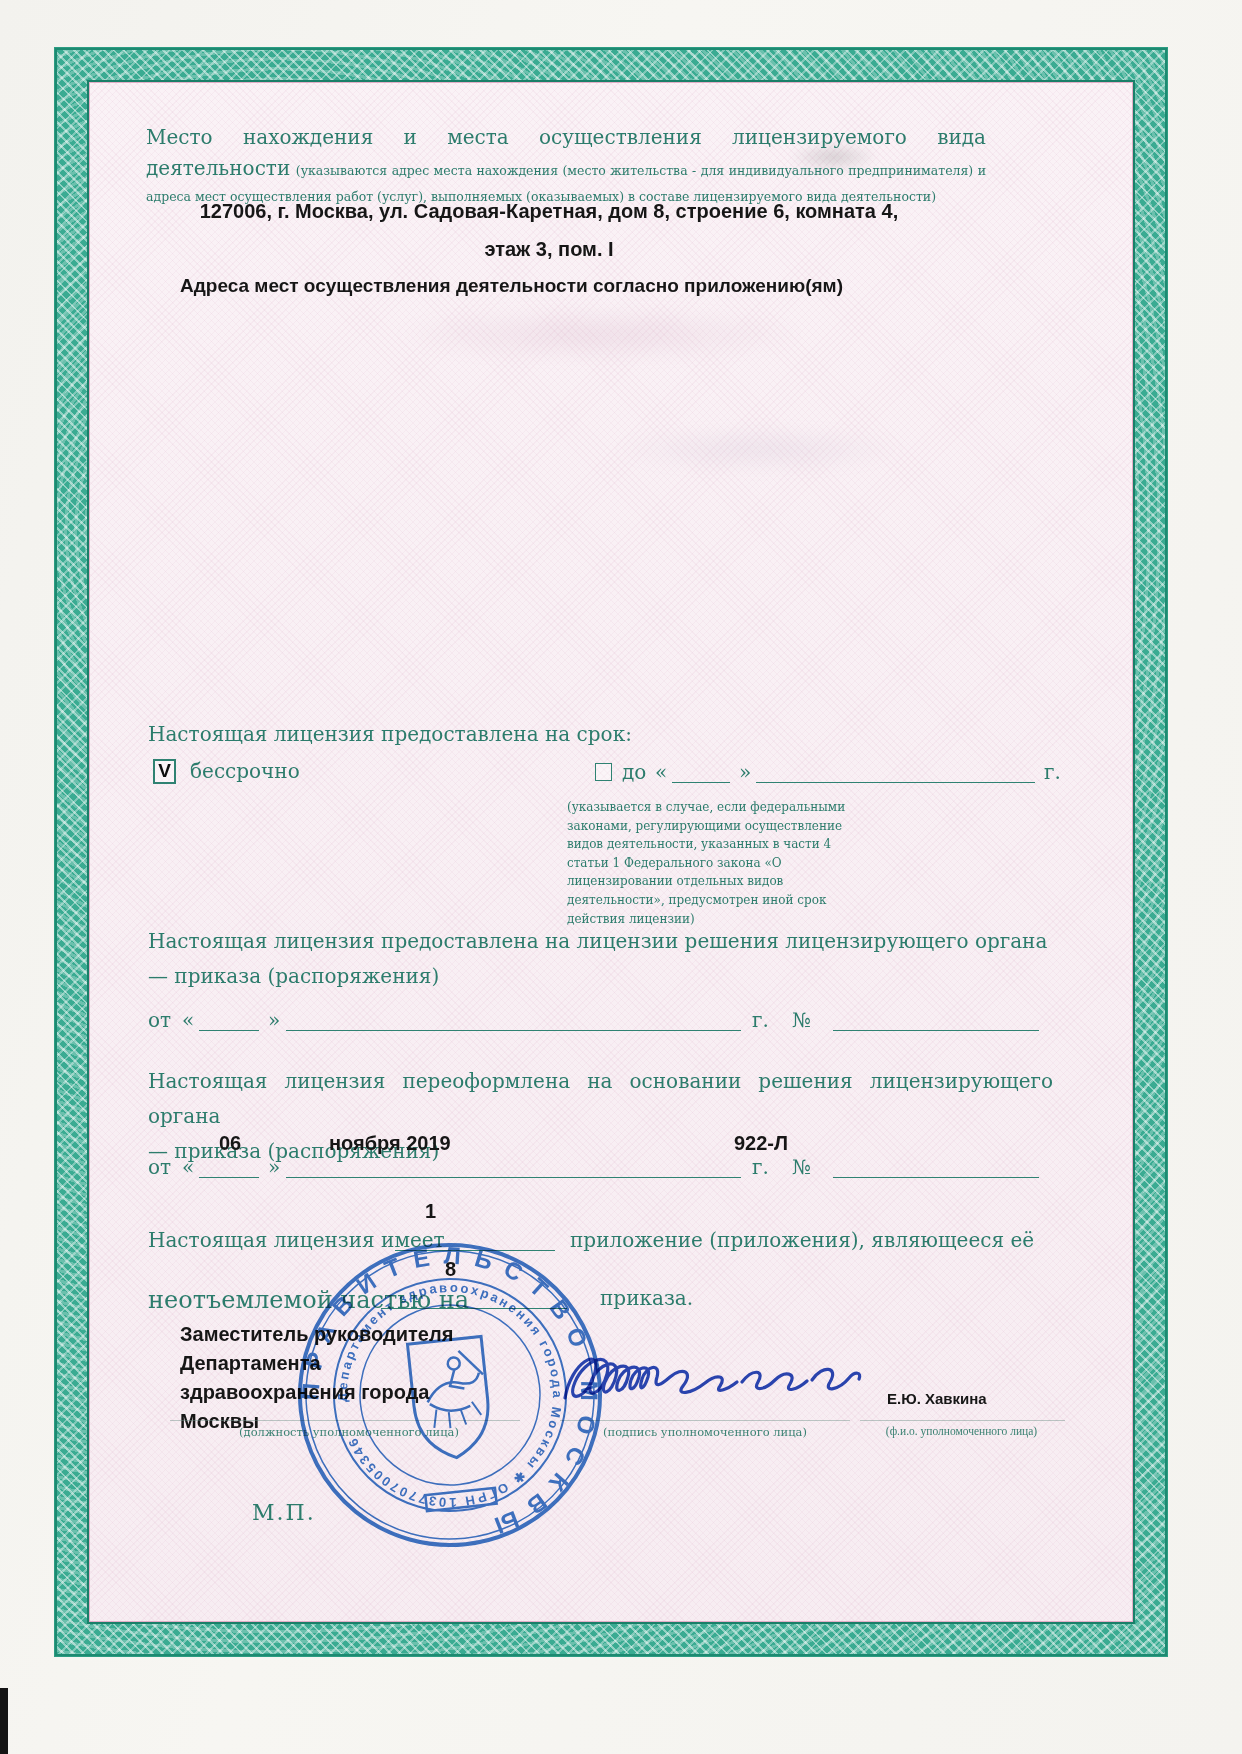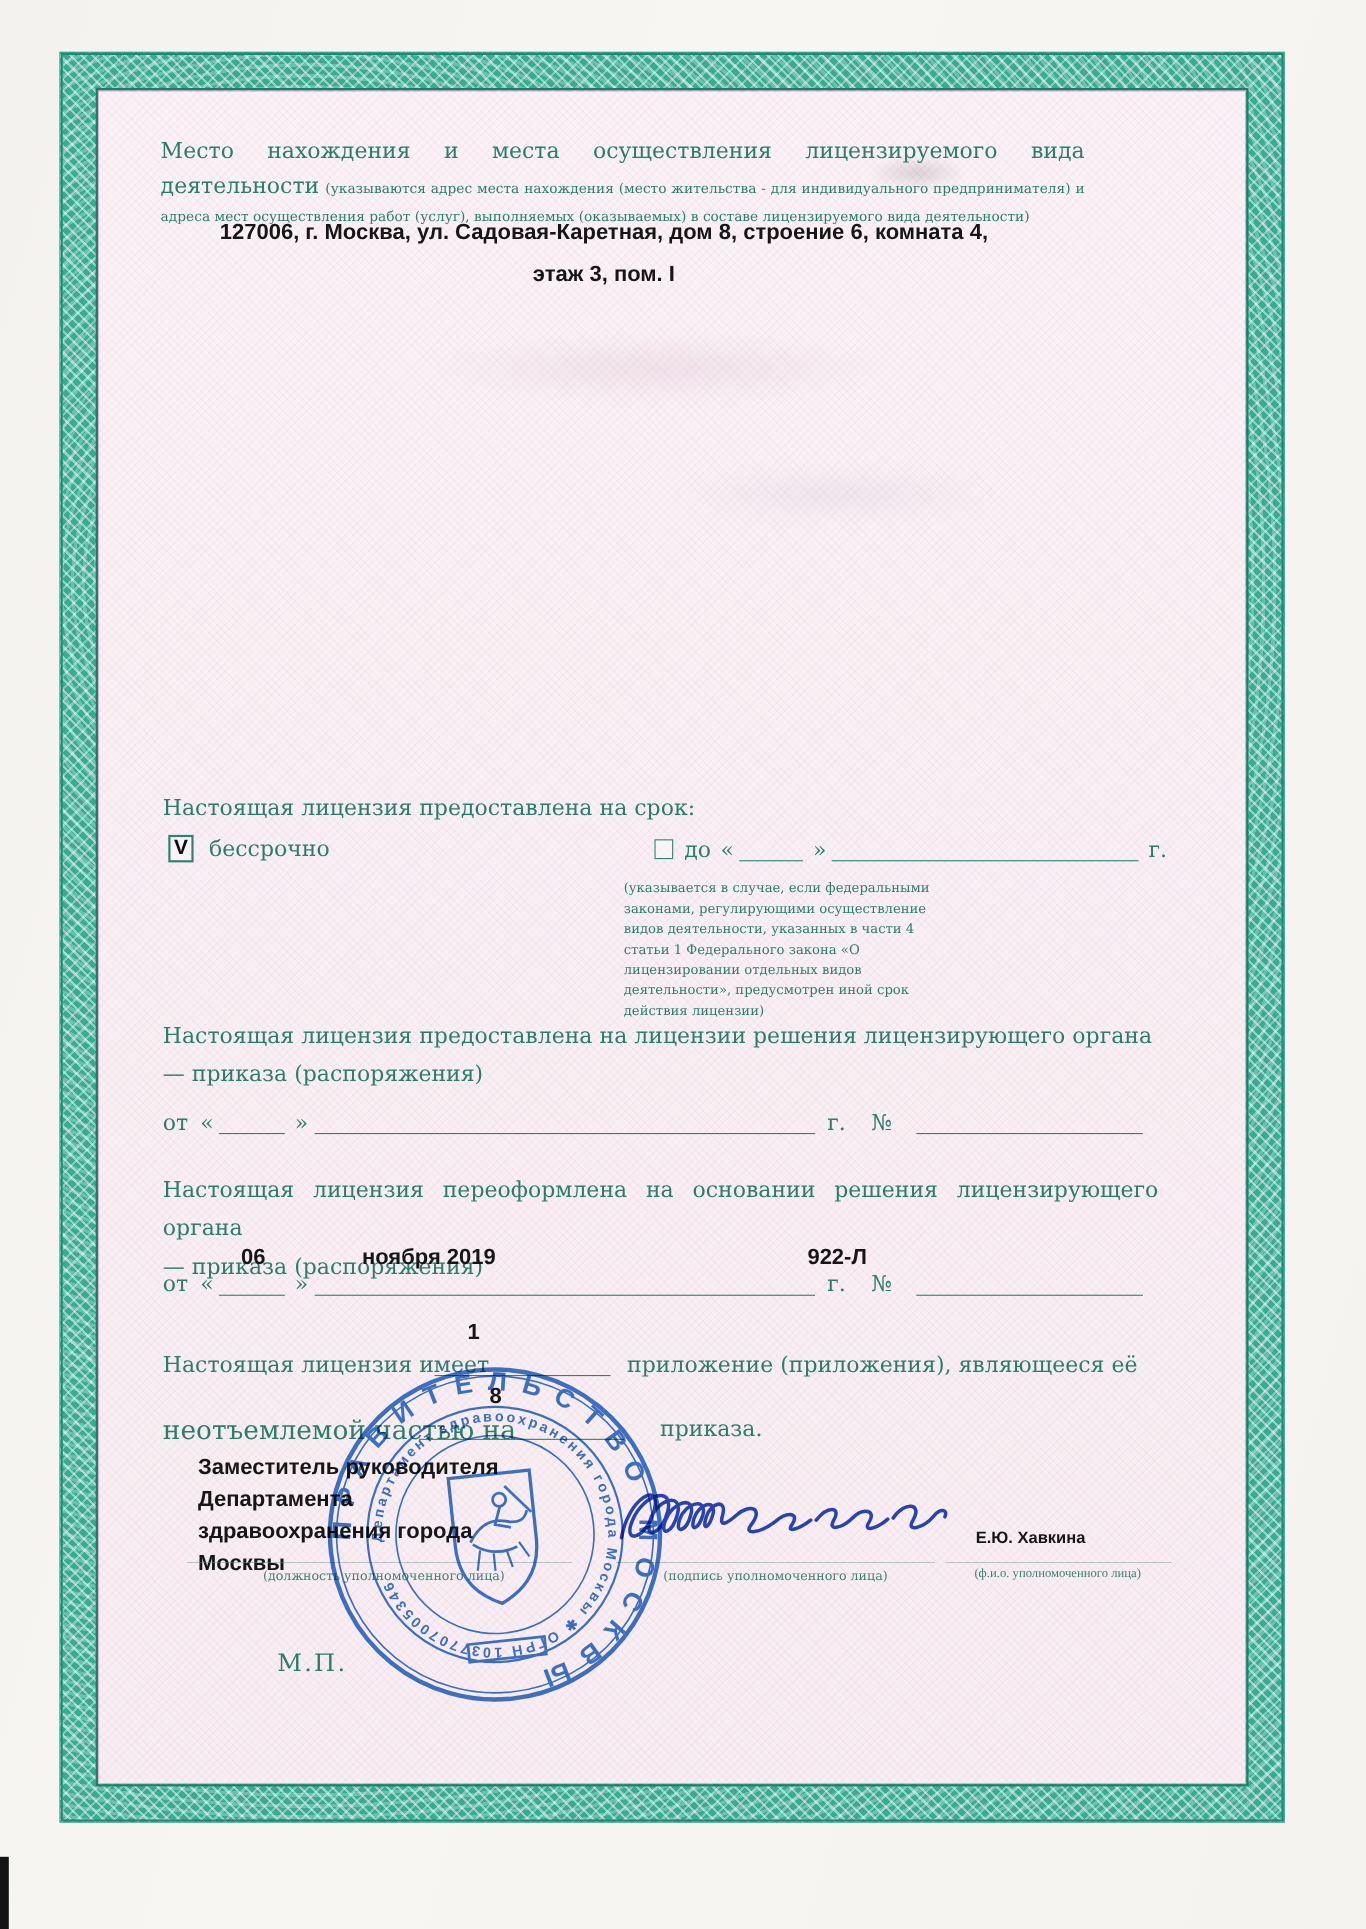--- a/index.html
+++ b/index.html
@@ -67,20 +67,21 @@
       <div class="smudge" style="left:520px;top:345px;width:300px;height:45px;background:radial-gradient(rgba(170,150,180,0.3),transparent 70%);"></div>
       <div class="smudge" style="left:700px;top:60px;width:90px;height:30px;background:radial-gradient(rgba(90,90,90,0.45),transparent 70%);filter:blur(4px);"></div>
 
       <div class="abs green" style="left:57px;top:40px;width:840px;line-height:1.55;text-align:justify;">
         <span class="header-title">Место нахождения и места осуществления лицензируемого вида деятельности</span>
         <span class="header-note">(указываются адрес места нахождения (место жительства - для индивидуального предпринимателя) и адреса мест осуществления работ (услуг), выполняемых (оказываемых) в составе лицензируемого вида деятельности)</span>
       </div>
 
       <div class="abs boldblk" style="left:10px;top:118px;width:900px;text-align:center;font-size:20px;">127006, г. Москва, ул. Садовая-Каретная, дом 8, строение 6, комната 4,</div>
       <div class="abs boldblk" style="left:10px;top:156px;width:900px;text-align:center;font-size:20px;">этаж 3, пом. I</div>
+      <div class="abs boldblk" style="left:91px;top:193px;font-size:19px;">Адреса мест осуществления деятельности согласно приложению(ям)</div>
 
       <div class="abs green" style="left:59px;top:640px;font-size:20px;">Настоящая лицензия предоставлена на срок:</div>
 
       <div class="cb" style="left:64px;top:677px;width:19px;height:21px;">
         <span class="cb-mark">V</span>
       </div>
       <div class="abs green" style="left:101px;top:677px;font-size:20px;">бессрочно</div>
 
       <div class="cb" style="left:506px;top:681px;width:15px;height:16px;border-width:1.5px;"></div>
       <div class="abs green" style="left:533px;top:678px;font-size:20px;">до</div>

